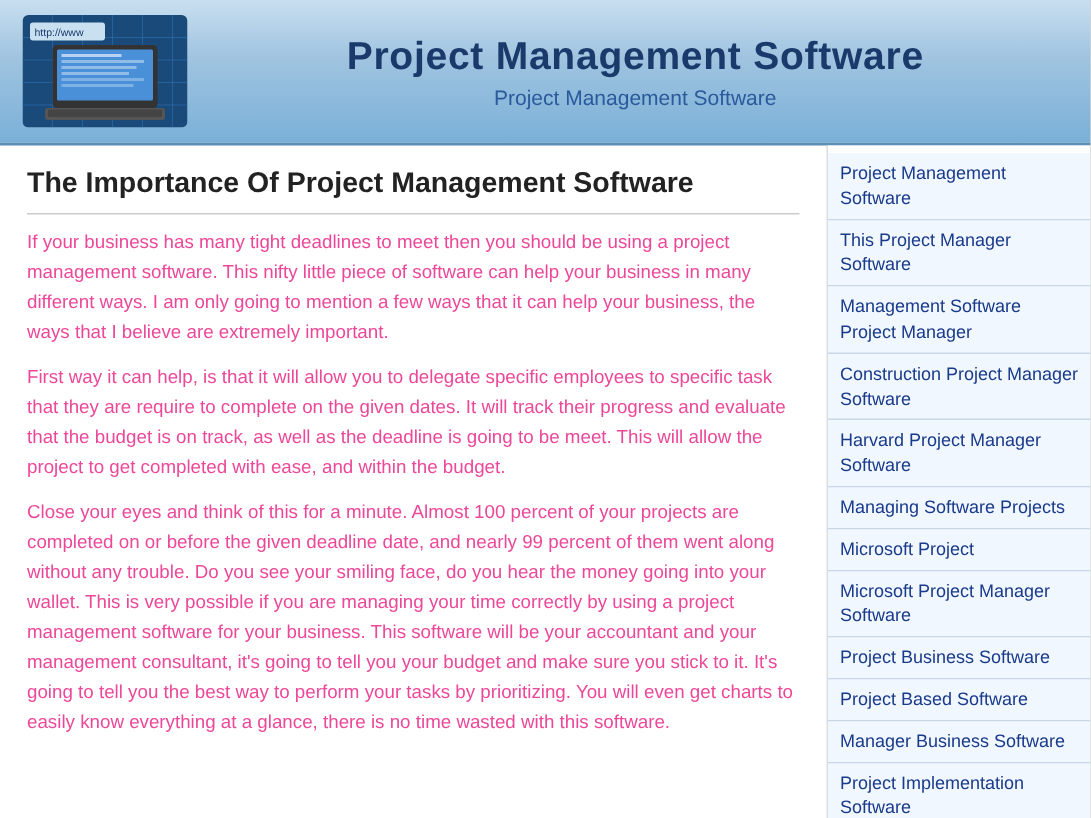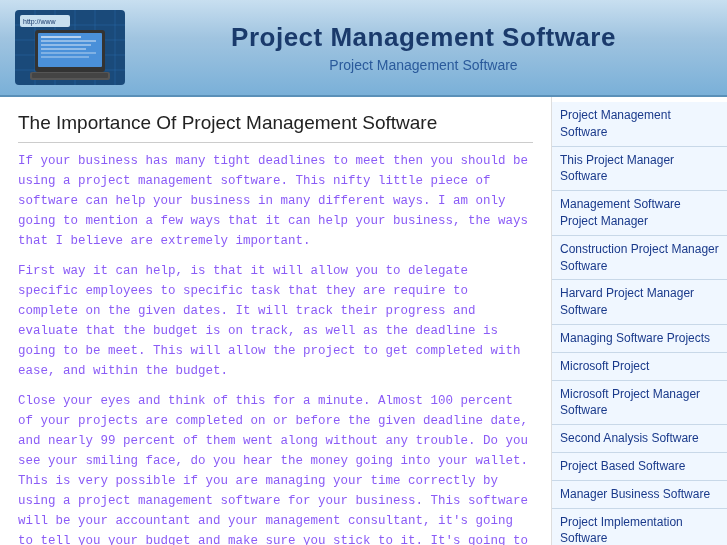--- a/index.html
+++ b/index.html
@@ -58,32 +58,31 @@
       width: 100%;
     }
     
     .content-area {
       flex: 1;
       padding: 15px 18px;
       border-right: 1px solid #ddd;
     }
     .article-title {
       font-size: 19px;
-      font-weight: normal;
+      font-weight: bold;
       color: #222;
       margin-bottom: 8px;
       padding-bottom: 8px;
       border-bottom: 1px solid #ccc;
     }
     .article-body p {
       font-size: 12.5px;
-      color: #8b5cf6;
+      color: #ec4899;
       line-height: 1.6;
       margin-bottom: 10px;
-      font-family: Liberation Mono, monospace;
     }
     
     .sidebar {
       width: 175px;
       flex-shrink: 0;
       background: #fff;
       padding: 5px 0;
     }
     .sidebar-item {
       display: block;
@@ -156,19 +155,19 @@
 
     <div class="sidebar">
     <a class="sidebar-item" href="#">Project Management Software</a>
         <a class="sidebar-item" href="#">This Project Manager Software</a>
         <a class="sidebar-item" href="#">Management Software Project Manager</a>
         <a class="sidebar-item" href="#">Construction Project Manager Software</a>
         <a class="sidebar-item" href="#">Harvard Project Manager Software</a>
         <a class="sidebar-item" href="#">Managing Software Projects</a>
         <a class="sidebar-item" href="#">Microsoft Project</a>
         <a class="sidebar-item" href="#">Microsoft Project Manager Software</a>
-        <a class="sidebar-item" href="#">Second Analysis Software</a>
+        <a class="sidebar-item" href="#">Project Business Software</a>
         <a class="sidebar-item" href="#">Project Based Software</a>
         <a class="sidebar-item" href="#">Manager Business Software</a>
         <a class="sidebar-item" href="#">Project Implementation Software</a>
       </div>
   </div>
 </div>
 
 </body></html>

